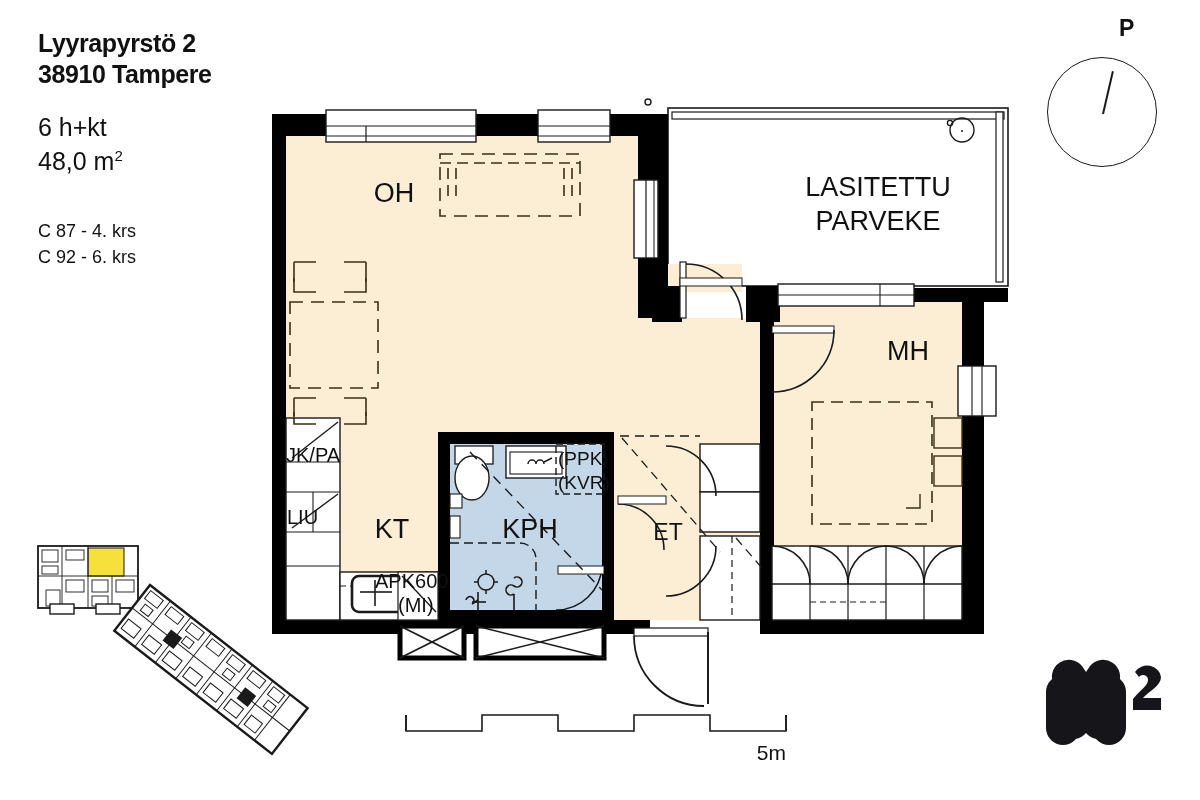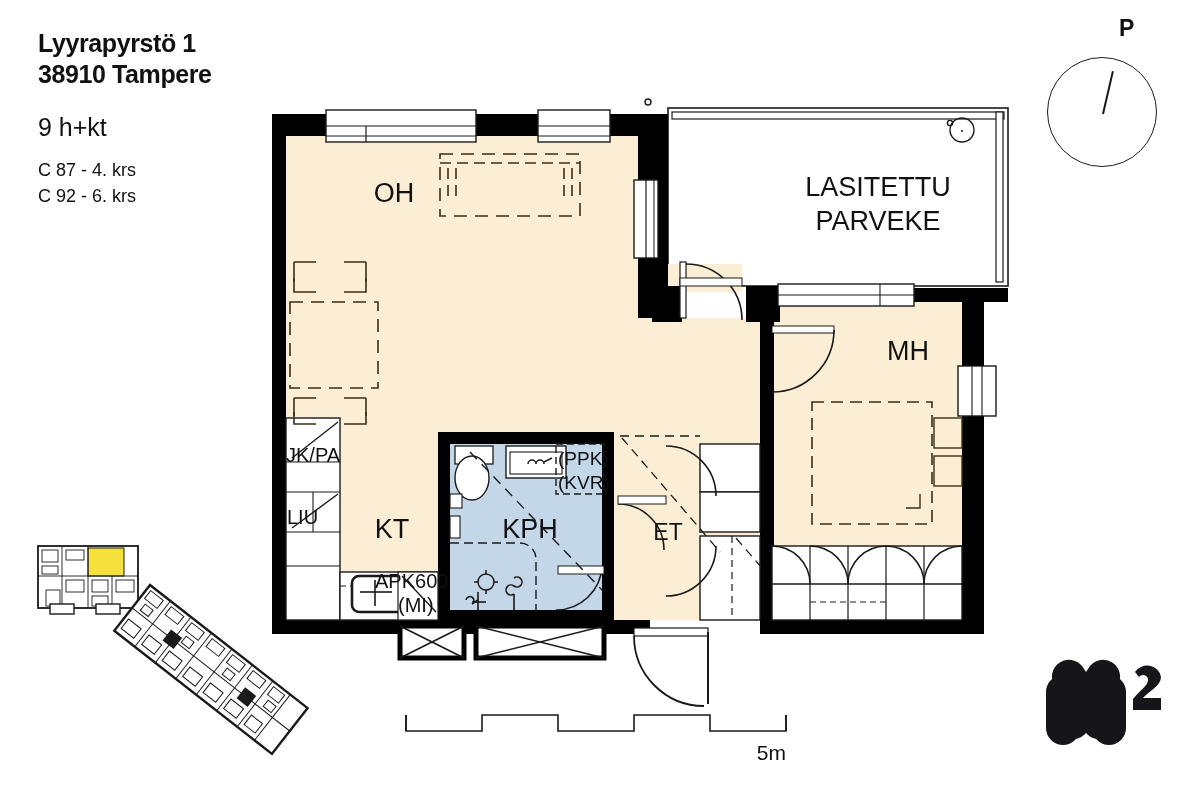--- a/index.html
+++ b/index.html
@@ -4,21 +4,21 @@
 <style>
   html,body{margin:0;padding:0;background:#ffffff;}
   body{width:1200px;height:800px;position:relative;overflow:hidden;
        font-family:"Liberation Sans",sans-serif;color:#111;}
 
   
   #header{position:absolute;left:38px;top:28px;width:320px;}
   #addr{font-size:25px;font-weight:bold;line-height:1.22;letter-spacing:-0.4px;}
   #typeblock{margin-top:22px;font-size:25px;line-height:1.34;font-weight:400;}
   #typeblock sup{font-size:15px;vertical-align:super;}
-  #floorblock{margin-top:12px;font-size:18px;line-height:1.45;font-weight:400;}
+  #floorblock{margin-top:40px;font-size:18px;line-height:1.45;font-weight:400;}
 
   
   #compass{position:absolute;left:1047px;top:57px;width:110px;height:110px;}
   #compass .ring{position:absolute;inset:0;border:1.6px solid #1a1a1a;border-radius:50%;}
   #compass .needle{position:absolute;left:55px;top:13px;width:1.8px;height:44px;
       background:#1a1a1a;transform-origin:bottom center;transform:rotate(13deg);}
   #compass .nlabel{position:absolute;left:72px;top:-42px;font-size:23px;font-weight:bold;}
 
   
   #logo{position:absolute;left:1040px;top:655px;width:130px;height:95px;}
@@ -29,25 +29,28 @@
   #plan svg{display:block;}
 
   
   .rlabel{font-family:"Liberation Sans",sans-serif;fill:#111;}
 </style>
 </head>
 <body>
 
 <div id="header">
   <div id="addr">
-    <div>Lyyrapyrstö 1</div>
+    <div>Lyyrapyrstö 2</div>
     <div>38910 Tampere</div>
   </div>
   <div id="typeblock">
-    <div>9 h+kt</div>
+    <div>6 h+kt</div>
+    <div>
+      <span>48,0 m</span><sup>2</sup>
+    </div>
   </div>
   <div id="floorblock">
     <div>C 87 - 4. krs</div>
     <div>C 92 - 6. krs</div>
   </div>
 </div>
 
 <div id="compass">
   <div class="ring"></div>
   <div class="needle"></div>

